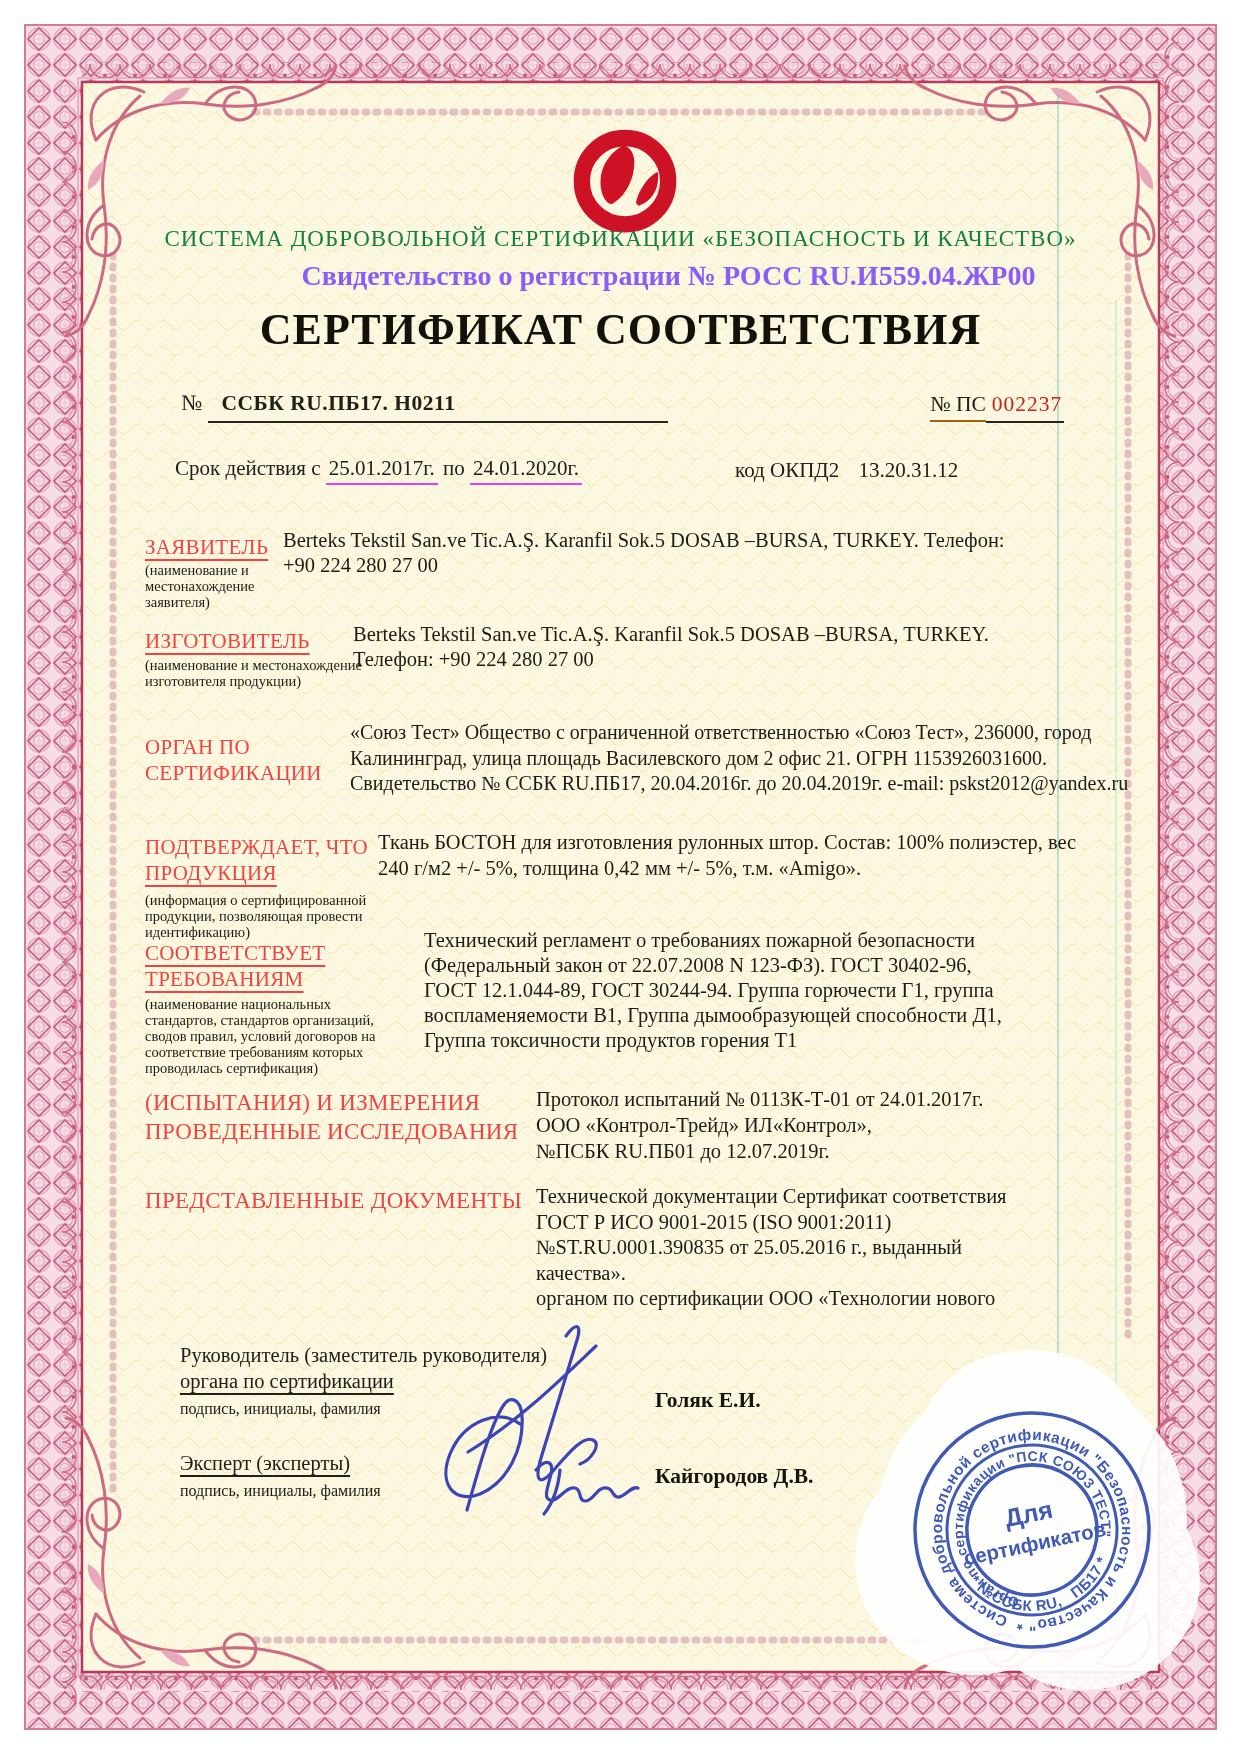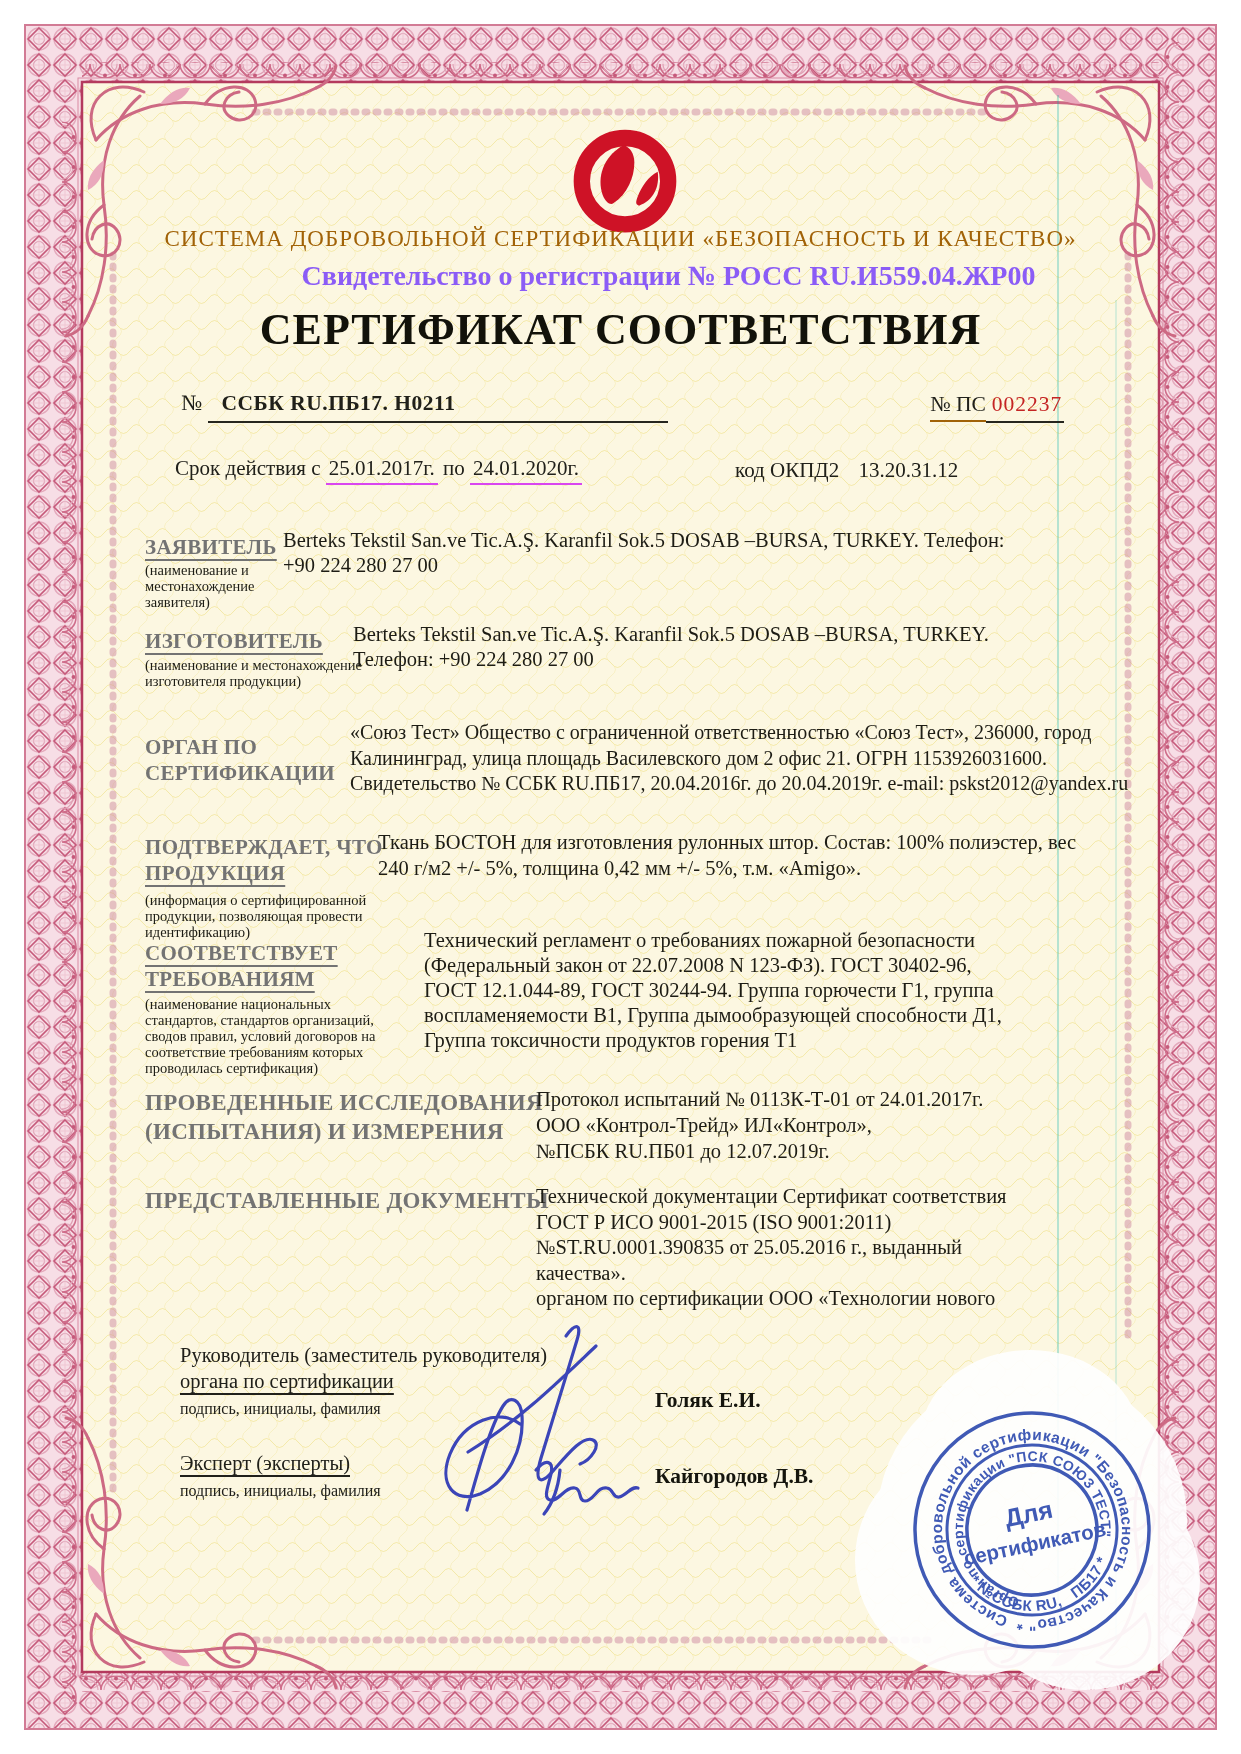--- a/index.html
+++ b/index.html
@@ -1,35 +1,35 @@
 <!DOCTYPE html>
 <html><head>
 <meta charset="utf-8">
 <style>
   html,body{margin:0;padding:0;background:#ffffff;}
   .doc{position:relative;width:1241px;height:1754px;background:#ffffff;overflow:hidden;
        font-family:"Liberation Serif","DejaVu Serif",serif;color:#20201a;}
   .abs{position:absolute;}
   svg.layer{position:absolute;left:0;top:0;pointer-events:none;}
   .center-line{left:82px;width:1077px;text-align:center;}
-  .sysline{top:226px;font-size:23px;letter-spacing:1px;color:#a16207;}
+  .sysline{top:226px;font-size:23px;letter-spacing:1px;color:#15803d;}
   .regline{top:260px;font-size:28px;font-weight:bold;color:#8b5cf6;margin-left:48px;}
   .title{top:304px;font-size:44px;font-weight:bold;letter-spacing:1px;color:#12120a;}
   .numrow-left{left:181px;top:390px;font-size:22px;}
   .num-sign{font-size:22px;}
   .num-val{display:inline-block;min-width:442px;font-weight:bold;font-size:21.5px;
            border-bottom:2.5px solid #26261e;padding:0 4px 5px 14px;letter-spacing:.5px;}
   .numrow-right{left:930px;top:392px;font-size:21.5px;}
   .num-right-u{display:inline-block;border-bottom:2px solid #26261e;padding:0 2px 4px 6px;}
   .serial{color:#c42424;letter-spacing:1px;}
   .validity{left:175px;top:456px;font-size:21px;}
   .u-date{border-bottom:2px solid #d946ef;padding:0 3px 3px 3px;}
   .okpd{left:735px;top:458px;font-size:21px;}
   .okpd .val{margin-left:14px;}
-  .slabel{left:145px;font-size:21px;font-weight:bold;color:#737373;letter-spacing:.3px;line-height:26px;}
+  .slabel{left:145px;font-size:21px;font-weight:normal;color:#ef4444;letter-spacing:.3px;line-height:26px;}
   .slabel-big{font-size:23px;}
   .u{text-decoration:underline;text-underline-offset:5px;text-decoration-thickness:2px;}
   .snote{left:145px;font-size:14.5px;line-height:16px;color:#1c1c14;}
   .sval{font-size:20.5px;line-height:24.5px;color:#1d1c14;}
   .sign-text{left:180px;font-size:20.5px;}
   .sign-note{left:180px;font-size:16px;}
   .sig-name{left:655px;font-size:21.5px;font-weight:bold;color:#15150d;}
   .teal-line{background:rgba(0,175,168,.28);width:2px;}
 </style>
 </head>
@@ -178,22 +178,22 @@
   <div class="abs snote" style="top:996px;width:258px;">(наименование национальных стандартов, стандартов организаций,  сводов правил, условий договоров на соответствие требованиям которых проводилась сертификация)</div>
   <div class="abs sval" style="left:424px;top:928px;width:700px;line-height:25px;">
     <div>Технический регламент о требованиях пожарной безопасности</div>
     <div>(Федеральный закон от 22.07.2008 N 123-ФЗ). ГОСТ 30402-96,</div>
     <div>ГОСТ 12.1.044-89, ГОСТ 30244-94. Группа горючести Г1, группа</div>
     <div>воспламеняемости В1, Группа дымообразующей способности Д1,</div>
     <div>Группа токсичности продуктов горения Т1</div>
   </div>
 
   <div class="abs slabel slabel-big" style="top:1088px;line-height:29px;">
+    <div>(ИСПЫТАНИЯ) И ИЗМЕРЕНИЯ</div>
     <div>ПРОВЕДЕННЫЕ ИССЛЕДОВАНИЯ</div>
-    <div>(ИСПЫТАНИЯ) И ИЗМЕРЕНИЯ</div>
   </div>
   <div class="abs sval" style="left:536px;top:1086px;width:500px;line-height:26px;">
     <div>Протокол испытаний № 0113К-Т-01 от 24.01.2017г.</div>
     <div>ООО «Контрол-Трейд» ИЛ«Контрол»,</div>
     <div>№ПСБК RU.ПБ01 до 12.07.2019г.</div>
   </div>
 
   <div class="abs slabel slabel-big" style="top:1188px;">ПРЕДСТАВЛЕННЫЕ ДОКУМЕНТЫ</div>
   <div class="abs sval" style="left:536px;top:1184px;width:500px;line-height:25.5px;">
     <div>Технической документации Сертификат соответствия</div>

